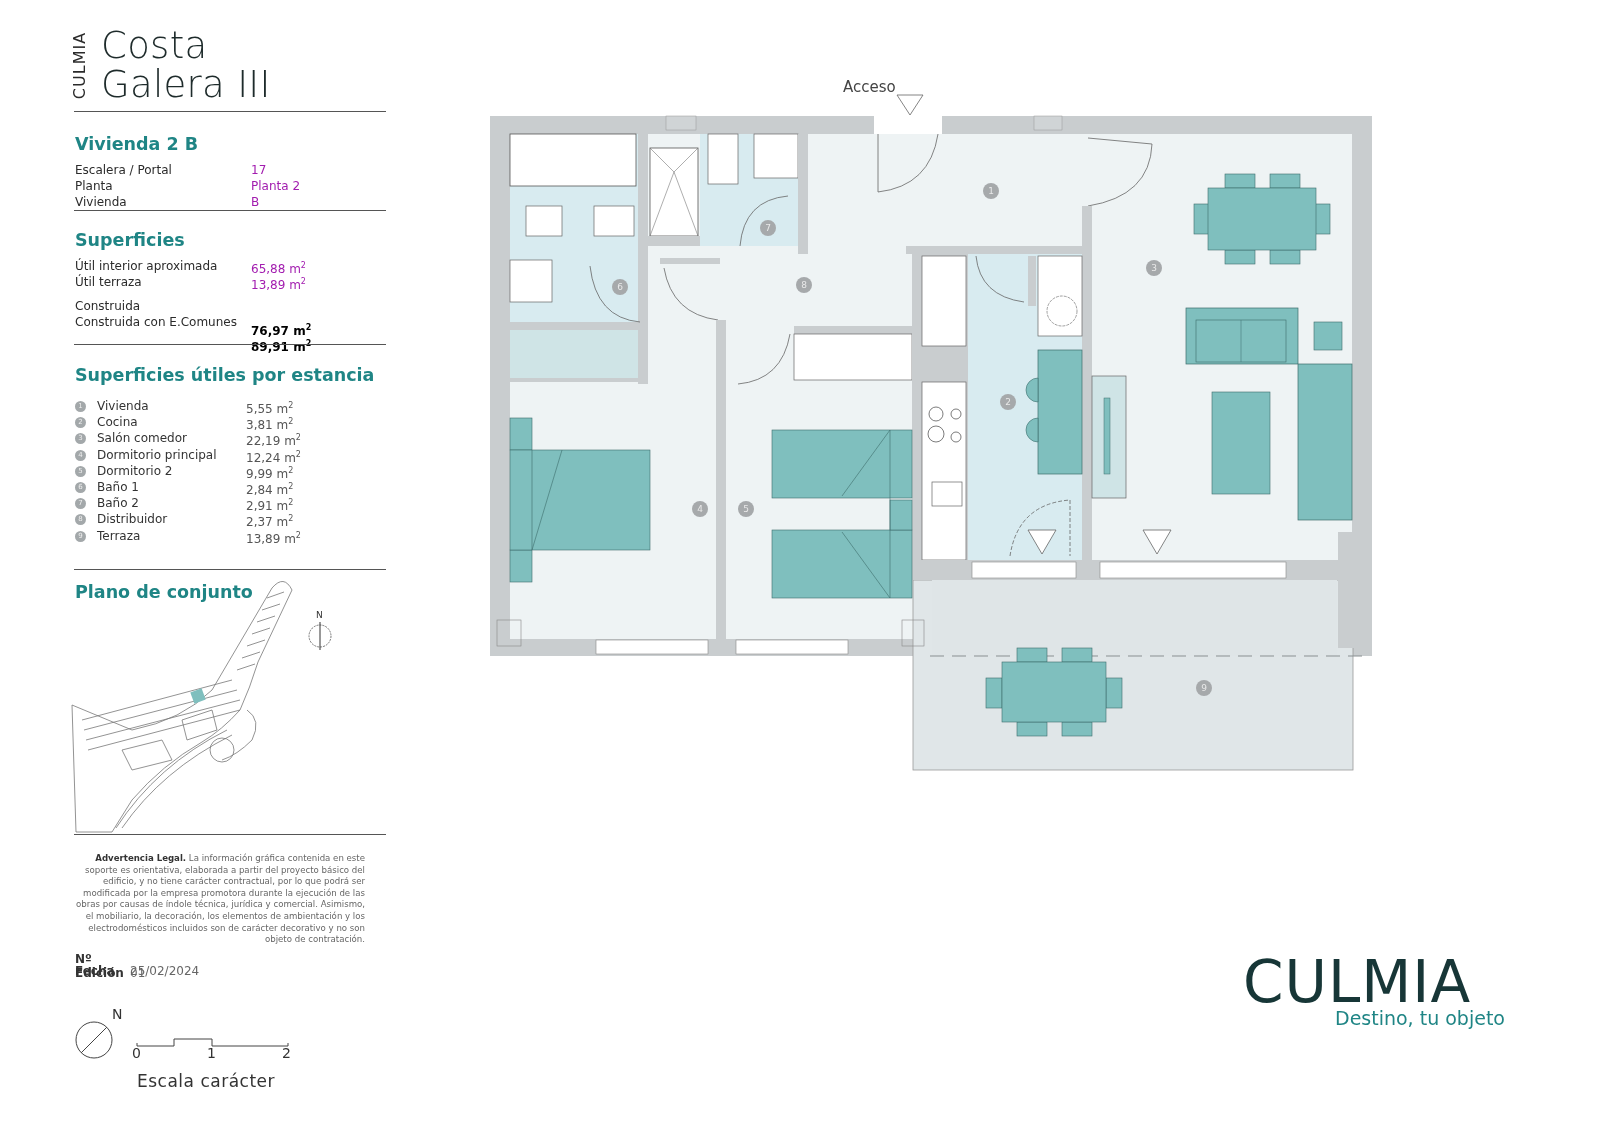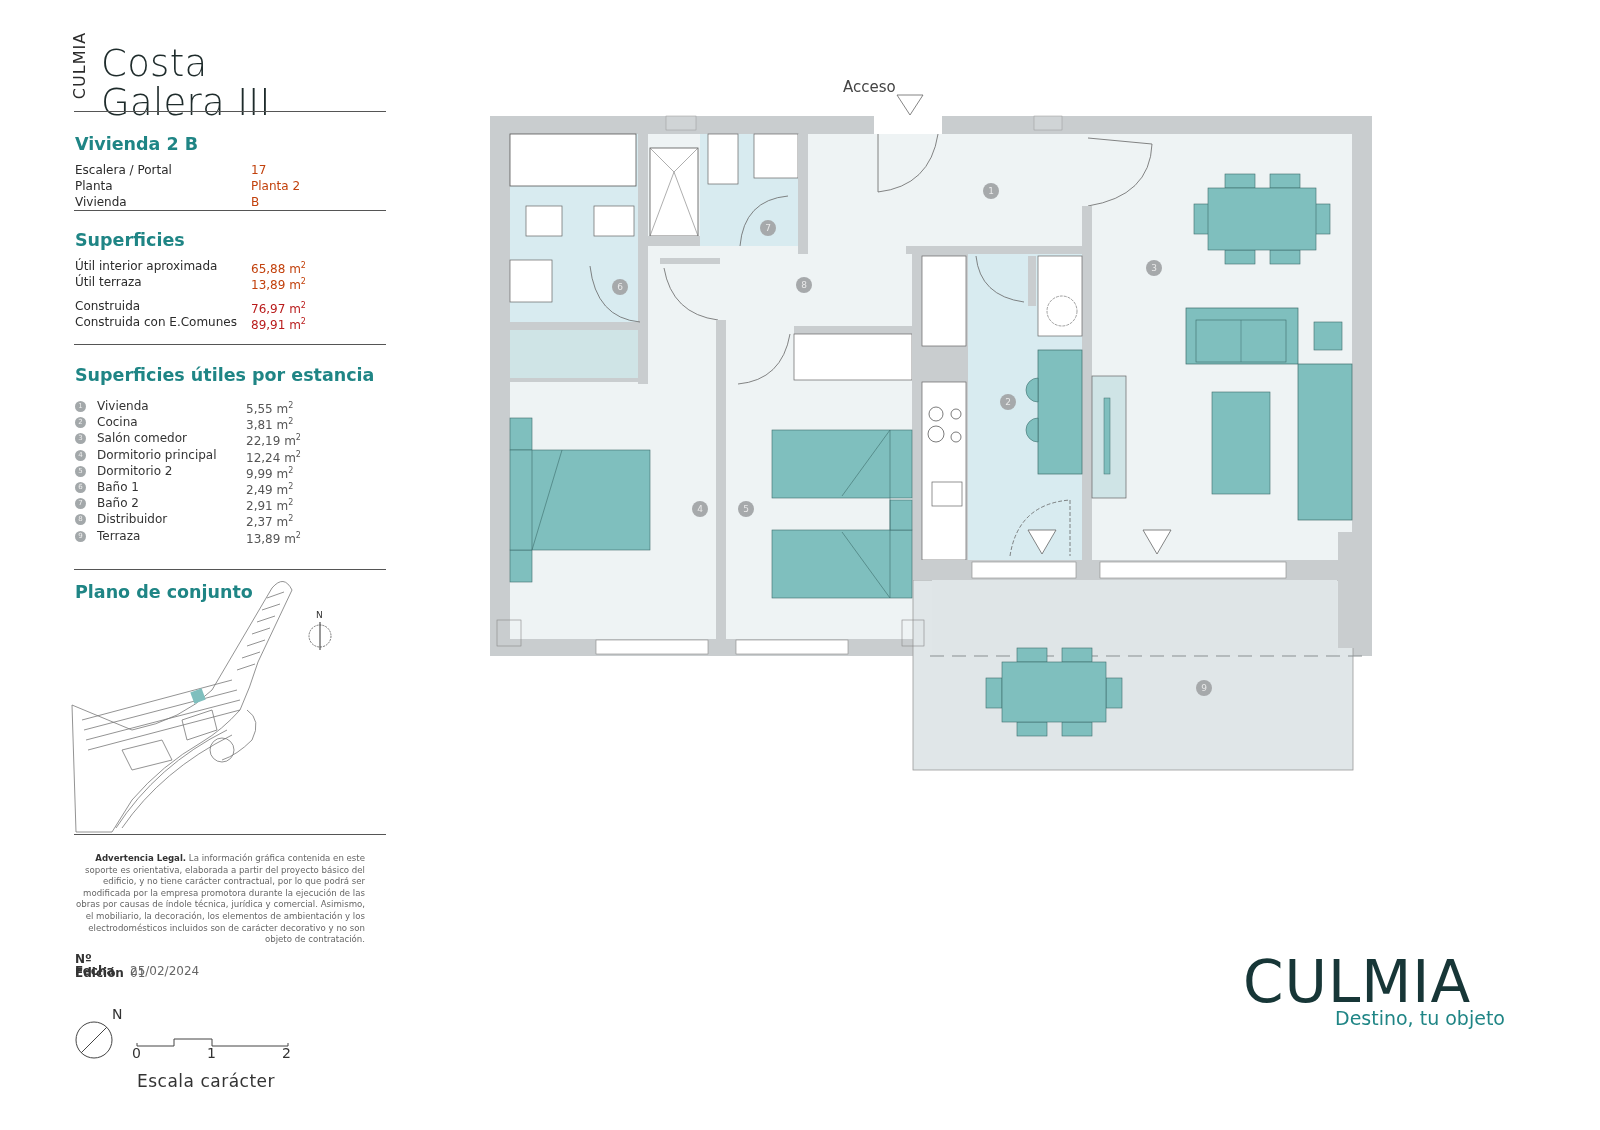--- a/index.html
+++ b/index.html
@@ -1,27 +1,27 @@
 <!DOCTYPE html>
 <html><head>
 <meta charset="utf-8">
 <style>
   html,body{margin:0;padding:0;background:#ffffff;}
   body{width:1600px;height:1130px;position:relative;overflow:hidden;font-family:"DejaVu Sans",sans-serif;color:#222;}
   .abs{position:absolute;}
   
   .brand-vert{position:absolute;left:70px;top:30px;width:26px;height:74px;}
   .brand-vert span{position:absolute;left:-24px;top:26px;transform:rotate(-90deg);font-size:16px;letter-spacing:1px;color:#2a2a2a;font-family:"DejaVu Sans",sans-serif;white-space:nowrap;}
-  .proj-title{position:absolute;left:101px;top:44px;font-size:37px;line-height:39px;font-weight:300;color:#1e2b2b;font-family:"DejaVu Sans",sans-serif;letter-spacing:0.3px;}
+  .proj-title{position:absolute;left:101px;top:26px;font-size:37px;line-height:39px;font-weight:300;color:#1e2b2b;font-family:"DejaVu Sans",sans-serif;letter-spacing:0.3px;}
   .rule{position:absolute;left:74px;width:312px;height:1px;background:#555;}
   .h-sec{position:absolute;left:75px;font-size:17.5px;font-weight:bold;color:#1f8585;font-family:"DejaVu Sans",sans-serif;}
   .kv{position:absolute;left:75px;font-size:12px;line-height:16px;color:#2b2b2b;}
   .kv .k{position:absolute;left:0;white-space:nowrap;}
-  .kv .v{position:absolute;left:176px;white-space:nowrap;color:#c2410c;}
-  .kv .v.b{font-weight:normal;color:#b91c1c;}
+  .kv .v{position:absolute;left:176px;white-space:nowrap;color:#a21caf;}
+  .kv .v.b{font-weight:bold;color:#000000;margin-top:22px;}
   sup{font-size:8px;}
   .room-list{position:absolute;left:75px;top:398px;width:310px;}
   .room-row{position:relative;height:16.2px;font-size:12px;line-height:16px;color:#333;}
   .room-row .dot{position:absolute;left:0;top:3px;width:11px;height:11px;border-radius:50%;background:#a3a8aa;}
   .room-row .dot b{display:block;font-size:7px;line-height:11px;text-align:center;color:#eee;font-weight:normal;}
   .room-row .n{position:absolute;left:22px;}
   .room-row .a{position:absolute;left:171px;color:#555;}
   .legal{position:absolute;left:75px;top:853px;width:290px;font-size:8.6px;line-height:11.6px;color:#666;text-align:right;}
   .legal b{color:#333;}
   .meta{position:absolute;left:75px;font-size:12px;color:#666;}
@@ -114,21 +114,21 @@
         <b>5</b>
       </span>
       <span class="n">Dormitorio 2</span>
       <span class="a"><span>9,99 m</span><sup>2</sup></span>
     </div>
   <div class="room-row">
       <span class="dot">
         <b>6</b>
       </span>
       <span class="n">Baño 1</span>
-      <span class="a"><span>2,49 m</span><sup>2</sup></span>
+      <span class="a"><span>2,84 m</span><sup>2</sup></span>
     </div>
   <div class="room-row">
       <span class="dot">
         <b>7</b>
       </span>
       <span class="n">Baño 2</span>
       <span class="a"><span>2,91 m</span><sup>2</sup></span>
     </div>
   <div class="room-row">
       <span class="dot">

